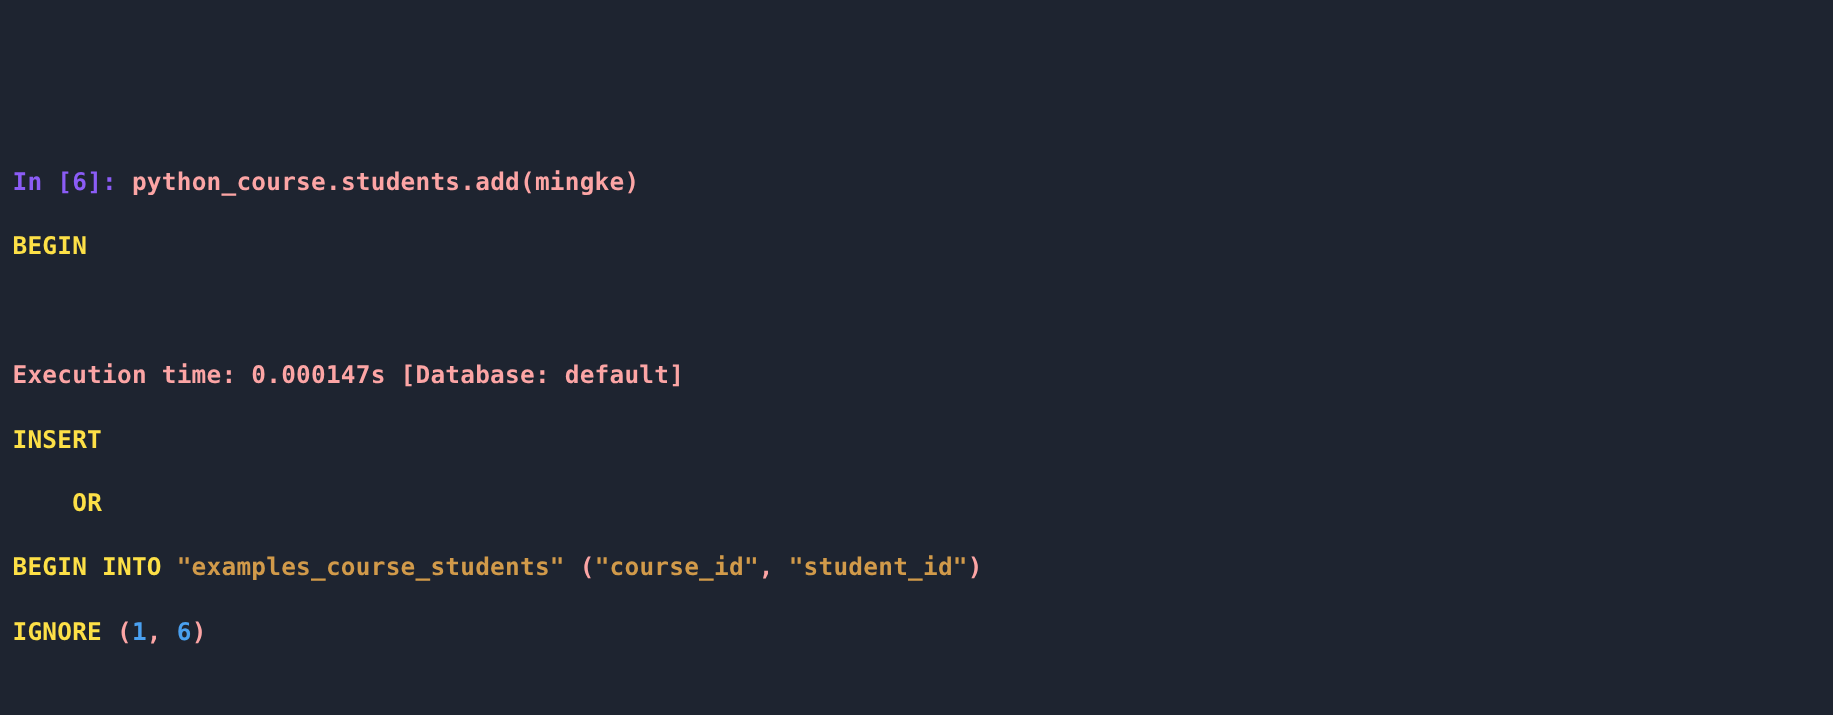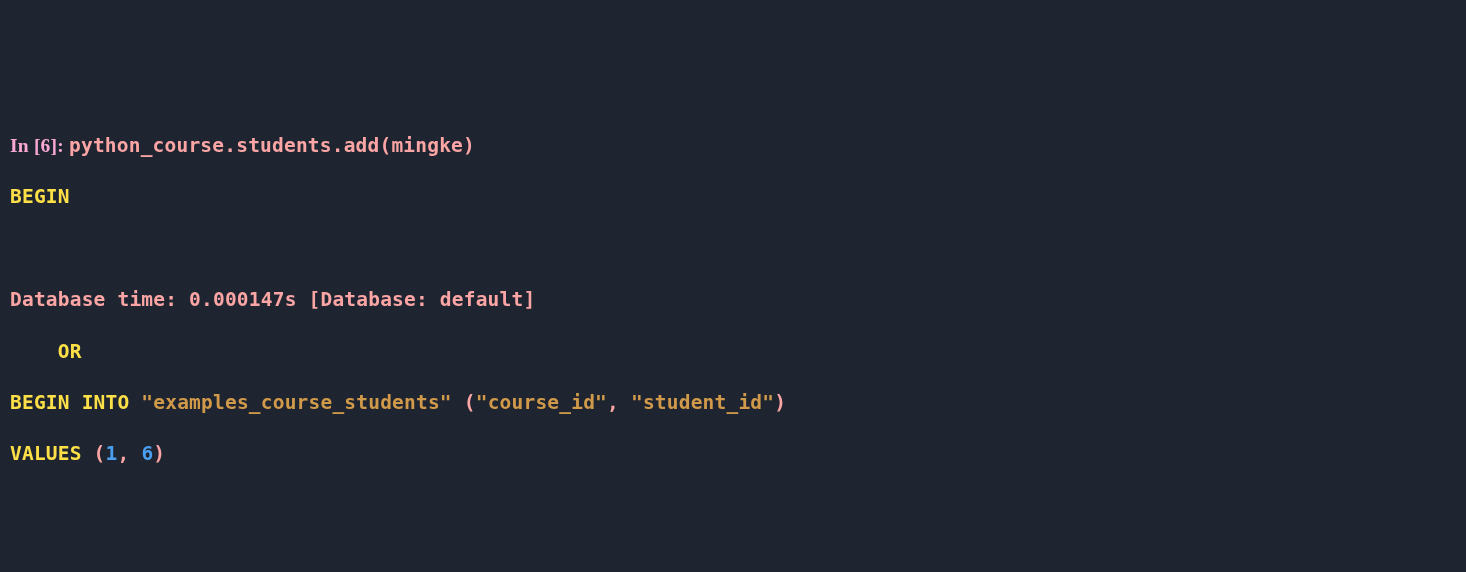--- a/index.html
+++ b/index.html
@@ -7,41 +7,42 @@
     padding: 4px 10px;
     background: #1e2430;
     font-family: "Menlo", "Consolas", "DejaVu Sans Mono", monospace;
     font-size: 19.5px;
     line-height: 1.32;
     color: #d4d7dc;
     white-space: pre;
     font-weight: 600;
     letter-spacing: 0.2px;
   }
-  .green  { color: #f9a8d4; font-family: Liberation Serif, serif; }
+  .green  { color: #8b5cf6; }
   .blue   { color: #fde047; }
   .num    { color: #4aa0f0; }
   .amber  { color: #d19a4a; }
   .plain  { color: #fca5a5; }
   .bold   { font-weight: 700; }
   .line   { display: block; }
 </style>
 </head>
 <body>
 
 
 
 <div>
 <span class="line"><span class="green bold">In [</span><span class="green bold">6</span><span class="green bold">]: </span><span class="plain">python_course.students.add(mingke)</span></span>
 <span class="line"><span class="blue bold">BEGIN</span></span>
 <span class="line"> </span>
-<span class="line"><span class="plain bold">Database time: </span><span class="plain bold">0.000147s</span><span class="plain bold"> [Database: default]</span></span>
+<span class="line"><span class="plain bold">Execution time: </span><span class="plain bold">0.000147s</span><span class="plain bold"> [Database: default]</span></span>
+<span class="line"><span class="blue bold">INSERT</span></span>
 <span class="line"><span class="plain">    </span><span class="blue bold">OR</span></span>
 <span class="line"><span class="blue bold">BEGIN</span><span class="blue bold"> INTO</span><span class="plain"> </span><span class="amber">"examples_course_students"</span><span class="plain"> (</span><span class="amber">"course_id"</span><span class="plain">, </span><span class="amber">"student_id"</span><span class="plain">)</span></span>
-<span class="line"><span class="blue bold">VALUES</span><span class="plain"> (</span><span class="num">1</span><span class="plain">, </span><span class="num">6</span><span class="plain">)</span></span>
+<span class="line"><span class="blue bold">IGNORE</span><span class="plain"> (</span><span class="num">1</span><span class="plain">, </span><span class="num">6</span><span class="plain">)</span></span>
 <span class="line"> </span>
 
 
 
 
 
 
 
 
 

